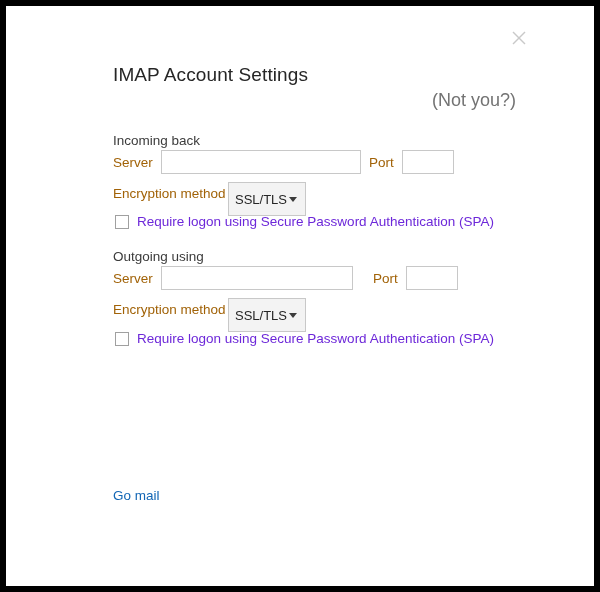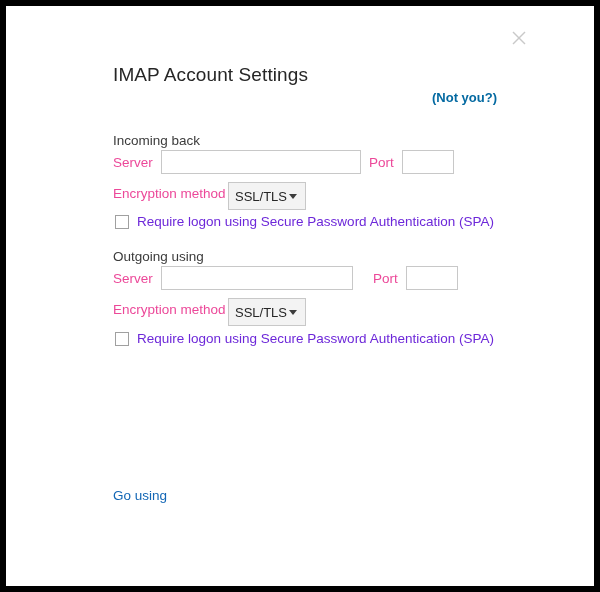--- a/index.html
+++ b/index.html
@@ -60,60 +60,59 @@
     font-size: 19px;
     color: #262626;
     letter-spacing: 0.1px;
     white-space: nowrap;
   }
 
   .not-you-link {
     position: absolute;
     left: 426px;
     top: 84px;
-    font-size: 13px;
-    color: #0369a1;
+    font-size: 18px;
+    color: #737373;
     text-decoration: none;
     cursor: pointer;
     white-space: nowrap;
-    font-weight: bold;
   }
 
   
   .section-label {
     position: absolute;
     font-size: 13.5px;
     color: #3b3b3b;
     white-space: nowrap;
   }
   .field-label {
     position: absolute;
     font-size: 13.5px;
-    color: #ec4899;
+    color: #a16207;
     white-space: nowrap;
   }
 
   .text-input {
     position: absolute;
     box-sizing: border-box;
     border: 1px solid #c8c8c8;
     background: #ffffff;
     font-family: "Liberation Sans", sans-serif;
     font-size: 13px;
     color: #262626;
     padding: 0 5px;
     outline: none;
     height: 24px;
   }
 
   .select-box {
     position: absolute;
     box-sizing: border-box;
     width: 78px;
-    height: 28px;
+    height: 34px;
     border: 1px solid #c8c8c8;
     background: #f3f3f3;
     cursor: pointer;
     display: flex;
     align-items: center;
   }
   .select-value {
     font-size: 13px;
     color: #262626;
     padding-left: 6px;
@@ -227,16 +226,16 @@
     <div class="select-box" style="left:222px; top:292px;">
       <span class="select-value">SSL/TLS</span>
       <span class="select-arrow"></span>
     </div>
 
     <div class="check-row" style="left:109px; top:325px;">
       <span class="checkbox-square"></span>
       <span class="check-label">Require logon using Secure Password Authentication (SPA)</span>
     </div>
 
-    <a class="go-back-link">Go using</a>
+    <a class="go-back-link">Go mail</a>
 
   </div>
 </div>
 
 </body></html>

